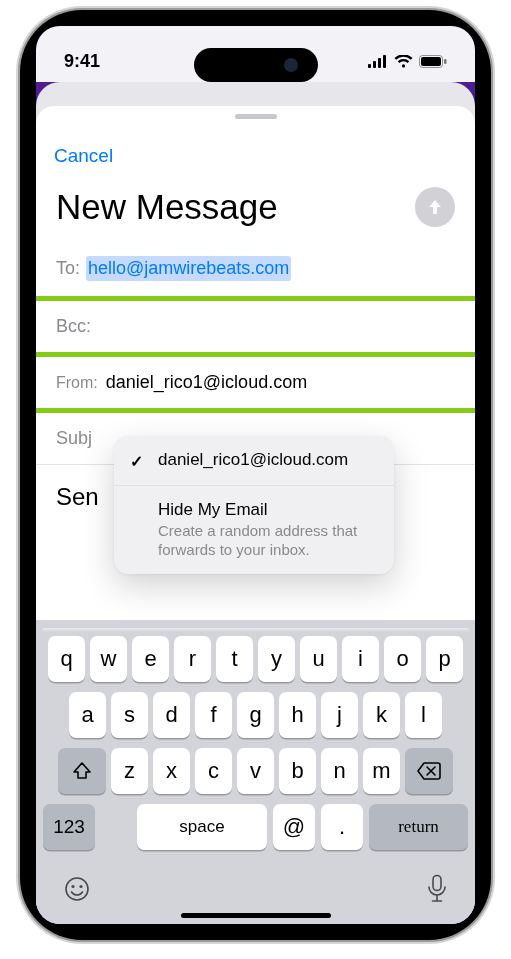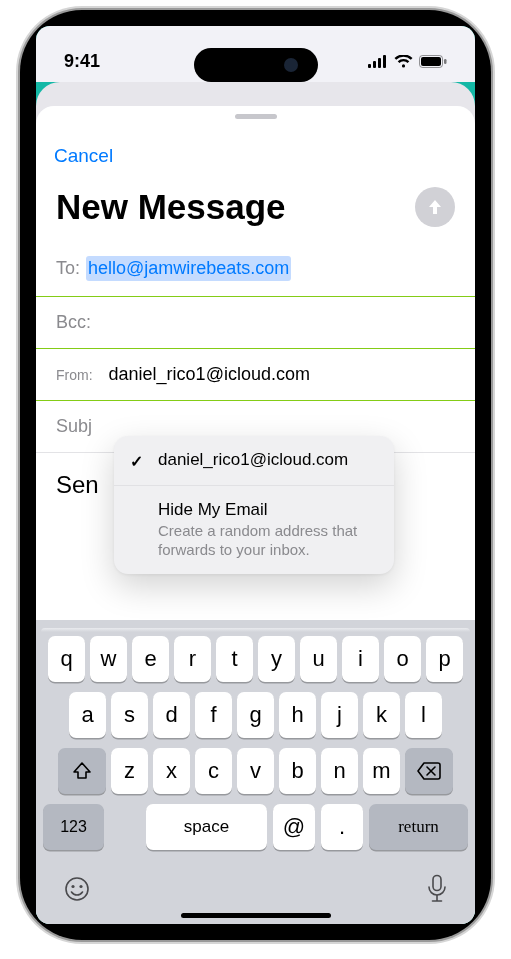--- a/index.html
+++ b/index.html
@@ -15,22 +15,22 @@
     width: 471px;
     height: 930px;
     margin: 10px auto 0;
     border-radius: 62px;
     background: #000;
     box-shadow: 0 0 0 2px #9a9a9a, 0 0 0 4px #d6d6d6;
   }
   .screen {
     position: absolute;
     top: 16px; left: 16px; right: 16px; bottom: 16px;
-    border-radius: 14px;
-    background: #14b8a6;
+    border-radius: 24px;
+    background: #4c1d95;
     overflow: hidden;
   }
   
   .status-bar {
     height: 56px;
     display: flex;
     align-items: center;
     justify-content: space-between;
     padding: 14px 28px 0;
     background: #f2f2f7;
@@ -86,45 +86,45 @@
     background: none; border: none; margin-top: 16px;
   }
   .title-row {
     display: flex;
     align-items: center;
     justify-content: space-between;
     padding: 16px 20px 14px;
   }
   .big-title {
     font-size: 35px;
-    font-weight: 700;
+    font-weight: 400;
     color: #000;
     text-align: center;
   }
   .send-btn {
     width: 40px; height: 40px;
     border-radius: 50%;
     background: #d1d1d6;
     display: flex; align-items: center; justify-content: center;
   }
   .send-btn svg { color: #fff; }
 
   .field {
     padding: 15px 20px;
-    border-bottom: 1px solid #84cc16;
+    border-bottom: 5px solid #84cc16;
     display: flex;
     align-items: center;
     position: relative;
   }
   .field-label {
     color: #8a8a8e;
     font-size: 18px;
     margin-right: 6px;
   }
-  .field-from-label { color:#8a8a8e; font-size:14px; margin-right: 16px;}
+  .field-from-label { color:#8a8a8e; font-size:16px; margin-right: 8px;}
   .token {
     background: #c4dbff;
     color: #007aff;
     font-size: 18px;
     padding: 2px 2px;
     border-radius: 3px;
   }
   .cursor-bar {
     width: 2px; height: 22px;
     background: #007aff;
@@ -195,21 +195,21 @@
     display:flex; align-items:center; justify-content:center;
     font-size: 22px;
     color:#000;
   }
   .key.letter { width: 37px; }
   .key.mod { background:#b4b8c1; width: 48px; }
   .krow3 { padding: 0 2px; }
   .key.space { flex:1; height:46px; font-size:17px;margin-left:36px;}
   .key.at  { width:42px; }
   .key.dot { width:42px; }
-  .key.num { width:61px; background:#b4b8c1; font-size:16px;}
+  .key.num { width:52px; background:#b4b8c1; font-size:19px;}
   .key.return { width:99px; background:#b4b8c1; font-size:17px;font-family:Liberation Serif, serif;}
   .bottom-bar {
     display:flex; align-items:center; justify-content:space-between;
     padding: 12px 22px 16px;
   }
   .home-indicator {
     position:absolute; bottom:6px; left:50%; transform:translateX(-50%);
     width:150px; height:5px; background:#000; border-radius:3px;
   }
 </style>

